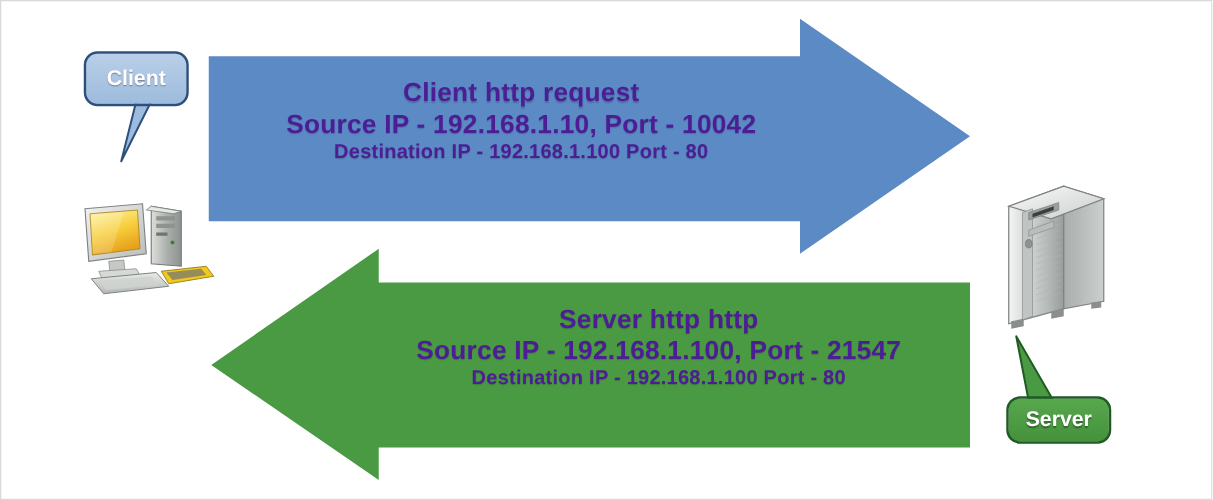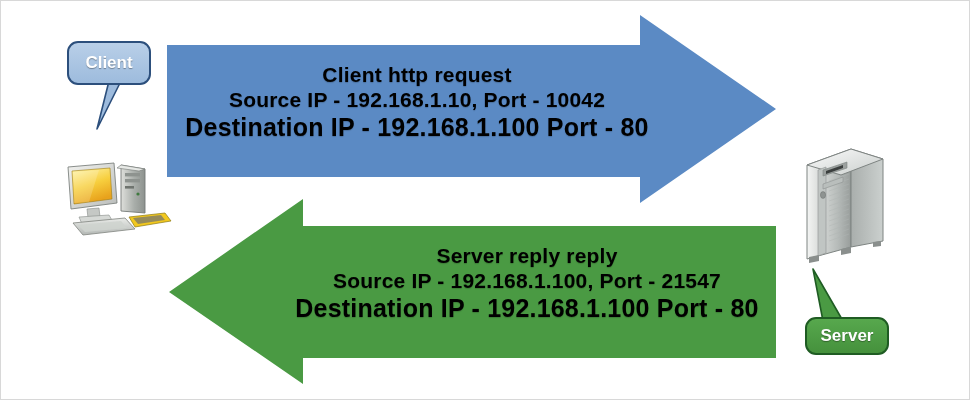--- a/index.html
+++ b/index.html
@@ -26,31 +26,31 @@
   #arrow-layer {
     position: absolute;
     left: 0; top: 0;
     width: 970px; height: 400px;
   }
 
   
   .arrow-text {
     position: absolute;
     text-align: center;
-    color: #000000;
+    color: #4c1d95;
     font-weight: bold;
     font-family: "Liberation Sans", sans-serif;
     letter-spacing: 0.2px;
     line-height: 1.18;
     text-shadow: 0 1px 1px rgba(0,0,0,0.18);
     user-select: none;
   }
   .arrow-text .l1 { font-size: 21px; display: block; }
   .arrow-text .l2 { font-size: 21px; display: block; }
-  .arrow-text .l3 { font-size: 25px; display: block; }
+  .arrow-text .l3 { font-size: 16px; display: block; }
 
   #request-text { left: 176px; top: 62px; width: 480px; }
   #reply-text   { left: 286px; top: 243px; width: 480px; }
 
   
   .callout {
     position: absolute;
     border-radius: 11px;
     display: flex;
     align-items: center;
@@ -95,21 +95,21 @@
     <polygon points="822,320 842,320 812,268" fill="#4a9a43" stroke="#1f5c23" stroke-width="1.6" stroke-linejoin="round"></polygon>
   </svg>
 
   <div class="arrow-text" id="request-text">
     <span class="l1">Client http request</span>
     <span class="l2">Source IP - 192.168.1.10, Port - 10042</span>
     <span class="l3">Destination IP - 192.168.1.100 Port - 80</span>
   </div>
 
   <div class="arrow-text" id="reply-text">
-    <span class="l1">Server reply reply</span>
+    <span class="l1">Server http http</span>
     <span class="l2">Source IP - 192.168.1.100, Port - 21547</span>
     <span class="l3">Destination IP - 192.168.1.100 Port - 80</span>
   </div>
 
   <div class="callout" id="client-callout">
     <span>Client</span>
   </div>
 
   <div class="callout" id="server-callout">
     <span>Server</span>

